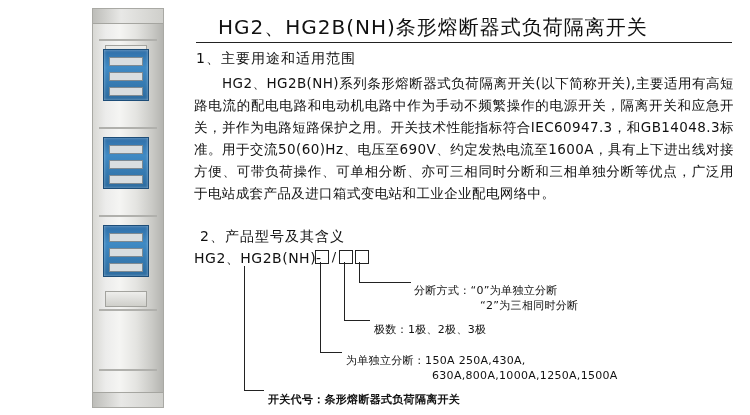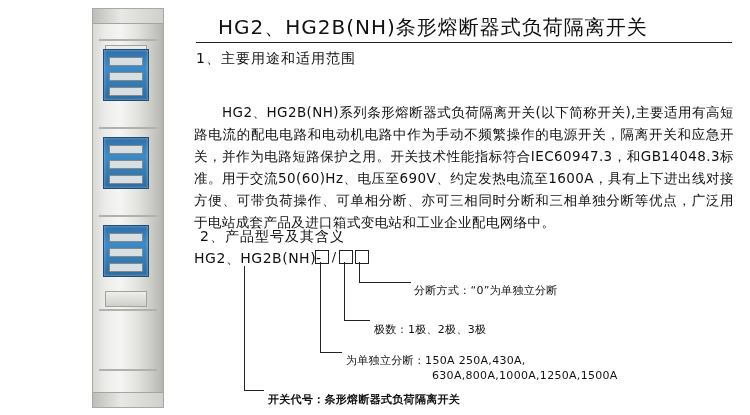--- a/index.html
+++ b/index.html
@@ -116,21 +116,20 @@
   .para {
     position: absolute;
     left: 8px;
     top: 72px;
     width: 540px;
     font-size: 13.5px;
     line-height: 22px;
     text-align: justify;
     text-indent: 28px;
     letter-spacing: 0.4px;
-    margin-top: 29px;
   }
   .h-sec2 {
     position: absolute;
     left: 14px;
     top: 228px;
     font-size: 14px;
     letter-spacing: 1px;
   }
   .model {
     position: absolute;
@@ -226,20 +225,21 @@
     <div class="model">HG2、HG2B(NH)-</div>
 
     <div class="boxes">
       <span class="box"></span><span class="slash">/</span><span class="box"></span><span class="box"></span>
     </div>
 
     <div class="ln v" style="left:173px; top:262px; height:20px;"></div>
     <div class="ln h" style="left:173px; top:282px; width:52px;"></div>
     <div class="anno" style="left:228px; top:274px;">
       <span>分断方式：</span><span>“0”为单独立分断</span>
+      <span class="sub" style="padding-left:66px">“2”为三相同时分断</span>
     </div>
 
     <div class="ln v" style="left:158px; top:262px; height:58px;"></div>
     <div class="ln h" style="left:158px; top:320px; width:26px;"></div>
     <div class="anno" style="left:188px; top:313px;">
       <span>极数：</span><span>1极、2极、3极</span>
     </div>
 
     <div class="ln v" style="left:134px; top:262px; height:90px;"></div>
     <div class="ln h" style="left:134px; top:352px; width:22px;"></div>

